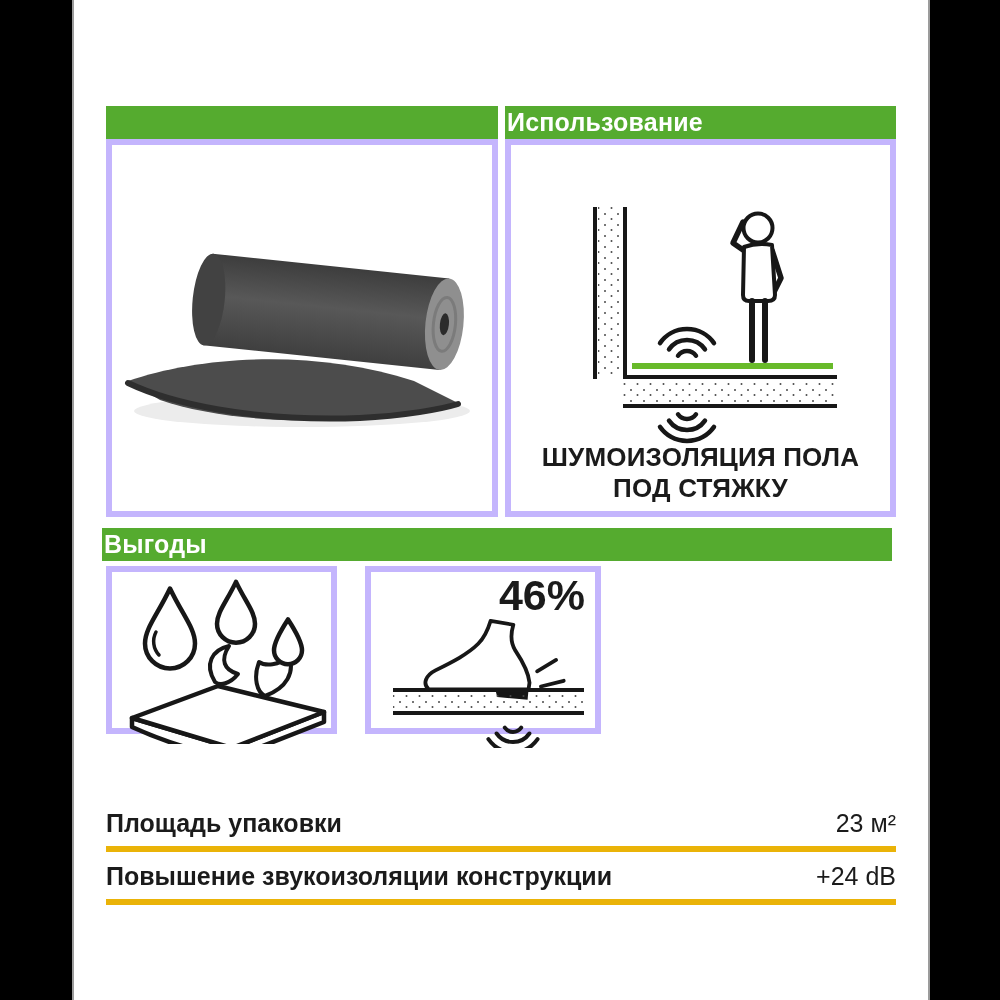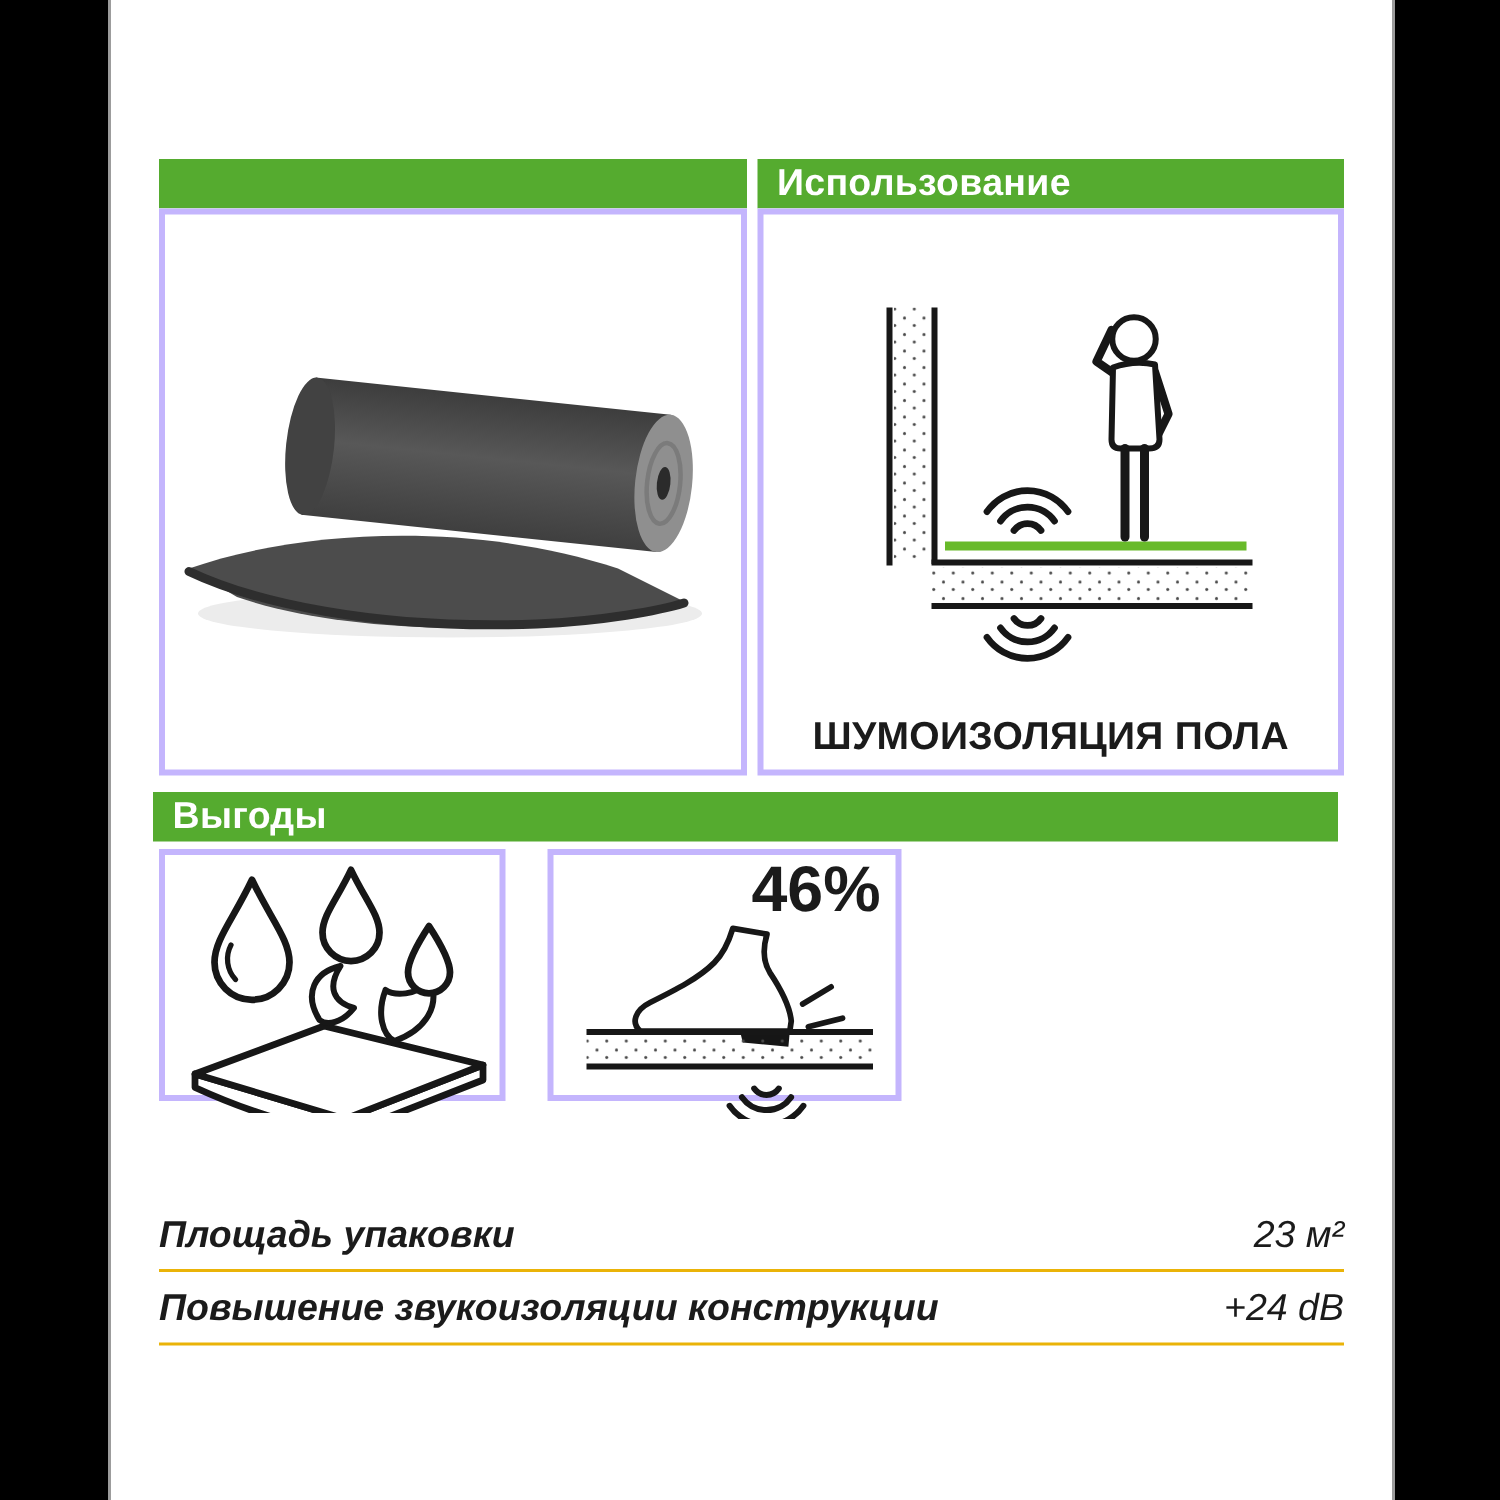--- a/index.html
+++ b/index.html
@@ -12,26 +12,26 @@
   .card{
     position:absolute;left:72px;top:0;width:858px;height:1000px;
     background:#fff;box-sizing:border-box;
     border-left:2px solid #9c9c9c;border-right:2px solid #9c9c9c;
   }
   .title-block{position:absolute;left:32px;top:12px;line-height:39px;font-size:36px;white-space:nowrap}
   .title-line1{font-weight:bold}
   .title-line2{font-weight:normal}
 
   .green-bar{position:absolute;height:33px;background:#55ab2f;display:flex;align-items:center}
-  .green-bar span{color:#fff;font-weight:bold;font-size:25px;padding-left:13px;letter-spacing:.2px}
+  .green-bar span{color:#fff;font-weight:bold;font-size:25px;padding-left:2px;letter-spacing:.2px}
   .bar-photo{left:32px;top:106px;width:392px}
   .bar-usage{left:431px;top:106px;width:391px}
   .bar-benefits{left:28px;top:528px;width:790px}
 
-  .panel{position:absolute;background:#fff;border:4px solid #c4b5fd;box-sizing:border-box}
+  .panel{position:absolute;background:#fff;border:6px solid #c4b5fd;box-sizing:border-box}
   .photo-panel{left:32px;top:139px;width:392px;height:378px}
   .usage-panel{left:431px;top:139px;width:391px;height:378px}
   .usage-caption{
     position:absolute;bottom:7px;left:0;width:100%;text-align:center;
     font-weight:bold;font-size:26px;line-height:31px;letter-spacing:.2px;
   }
   .benefit{top:566px;height:168px}
   .benefit-1{left:32px;width:231px}
   .benefit-2{left:291px;width:236px}
   .benefit-caption{
@@ -42,21 +42,21 @@
   .pct{
     position:absolute;top:0px;right:10px;
     font-weight:bold;font-size:43px;line-height:46px;
   }
   .icon-svg{position:absolute;left:0;top:0}
   .b2-svg{top:28px}
 
   .specs{position:absolute;left:32px;top:801px;width:790px}
   .spec-row{
     display:flex;justify-content:space-between;align-items:flex-end;
-    border-bottom:2px solid #eab308;padding-bottom:8px;margin-top:10px;font-style:italic;
+    border-bottom:6px solid #eab308;padding-bottom:8px;margin-top:10px;
   }
   .spec-row:first-child{margin-top:8px}
   .spec-label{font-weight:bold;font-size:25px;line-height:29px}
   .spec-value{font-size:25px;line-height:29px}
 
   svg .ink{stroke:#171717;fill:none;stroke-linecap:round;stroke-linejoin:round}
   svg .ink-fill{stroke:#171717;fill:#fff;stroke-linejoin:round}
 </style>
 </head>
 <body style="background: rgb(0, 0, 0);">
@@ -127,20 +127,21 @@
         <circle cx="247" cy="83" r="14.5" fill="#fff" stroke="#171717" stroke-width="4"></circle>
         <path class="ink" stroke-width="5.5" d="M235,107 L222,98 L232,77"></path>
         <path class="ink" stroke-width="5.5" d="M261,105 L270,133 L261,151"></path>
         <path class="ink-fill" stroke-width="4" d="M233,102 Q247,97 261,100 L264,150 Q264,156 257,156 L238,156 Q232,156 232,150 Z"></path>
         <line x1="241" y1="156" x2="241" y2="215" stroke="#171717" stroke-width="6" stroke-linecap="round"></line>
         <line x1="254" y1="156" x2="254" y2="215" stroke="#171717" stroke-width="6" stroke-linecap="round"></line>
       </g>
     </svg>
     <div class="usage-caption">
       <div>ШУМОИЗОЛЯЦИЯ ПОЛА</div>
+      <div>ПОД СТЯЖКУ</div>
     </div>
   </div>
 
   <div class="green-bar bar-benefits" style="background-color: rgb(85, 171, 47);">
     <span>Выгоды</span>
   </div>
 
   <div class="panel benefit benefit-1">
     <svg class="icon-svg" width="229" height="172" viewBox="0 0 229 172">
       <g>

